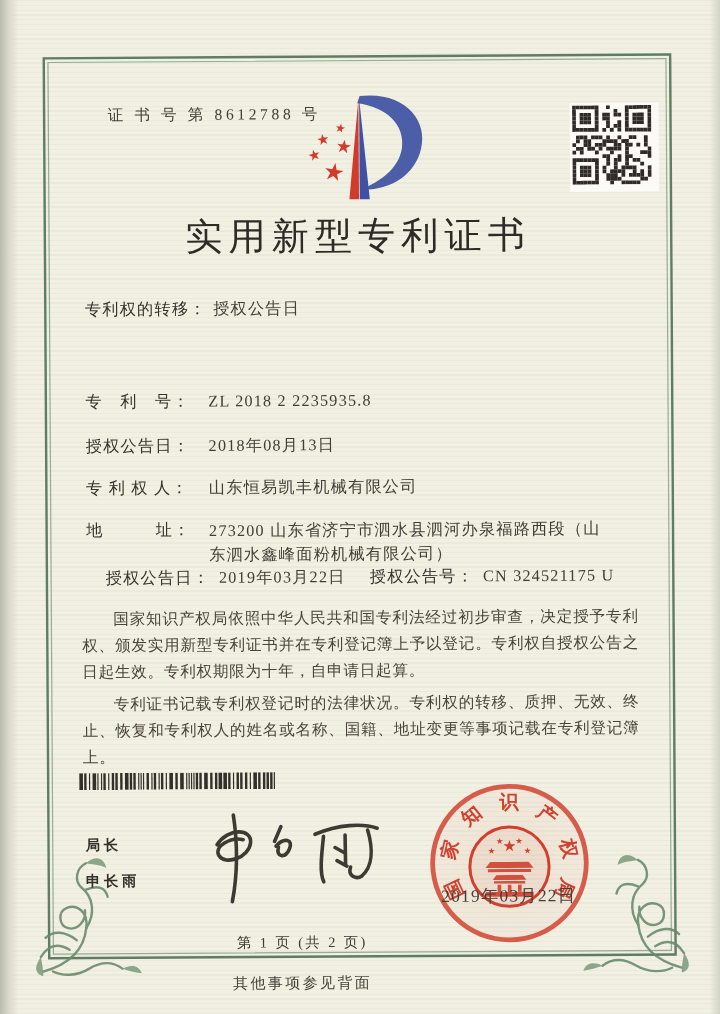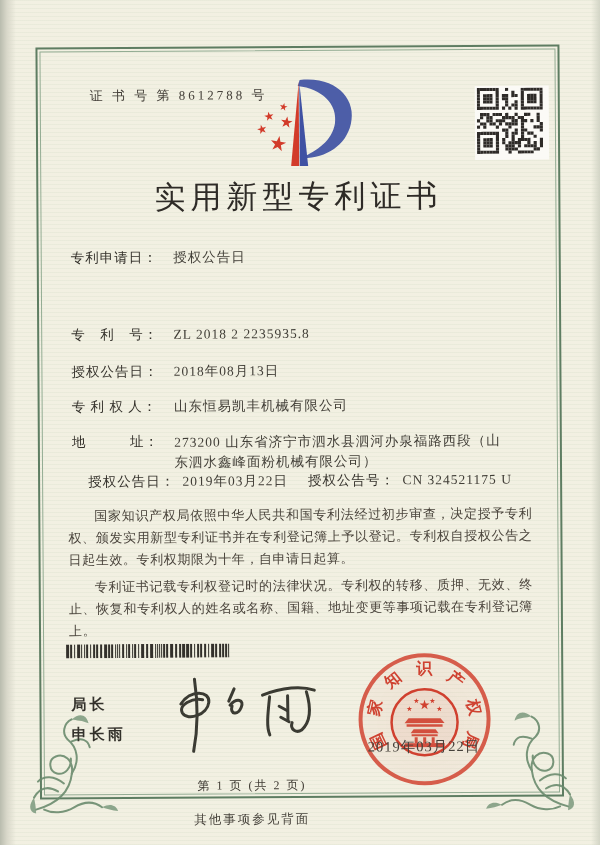--- a/index.html
+++ b/index.html
@@ -39,21 +39,21 @@
   .fvalue.wrap{display:inline-block;white-space:normal;width:336px;vertical-align:top;line-height:20px;}
   .grant{position:absolute;top:472px;font-size:13.5px;white-space:nowrap;}
   .grant .flabel{min-width:0;margin-right:2px;margin-left:16px;}
   #paras{position:absolute;left:68px;top:504px;width:464px;}
   #paras p{
     margin:0 0 5px 0;text-indent:2em;font-size:13px;line-height:22px;
     letter-spacing:.6px;color:#4a443c;text-align:justify;
   }
   .barcode{position:absolute;left:64px;top:643px;width:170px;height:14px;}
   .director{position:absolute;left:70px;top:688px;font-family:Liberation Sans, sans-serif;
-    font-size:15px;letter-spacing:3px;color:#33312b;font-weight:600;line-height:30px;}
+    font-size:12px;letter-spacing:3px;color:#33312b;font-weight:600;line-height:30px;}
   .signature{position:absolute;left:150px;top:668px;width:185px;height:90px;transform:rotate(-3deg);}
   
   .seal{position:absolute;left:357px;top:654px;width:132px;height:132px;}
   .seal-ring{
     position:absolute;inset:0;border-radius:50%;
     border:4px solid rgba(209,62,44,.82);
     background:radial-gradient(circle,rgba(216,80,60,.07),rgba(216,80,60,.03));
   }
   .seal-char{
     position:absolute;left:50%;top:50%;font-size:16px;font-weight:700;color:#cf4231;
@@ -348,21 +348,21 @@
           <rect x="42" y="60" width="3" height="3"></rect>
           <rect x="45" y="60" width="3" height="3"></rect>
           <rect x="48" y="60" width="3" height="3"></rect>
           <rect x="51" y="60" width="3" height="3"></rect>
         </svg>
     </div>
 
     <div class="title">实用新型专利证书</div>
 
     <div class="field" style="top:248px">
-      <span class="flabel">专利申请日：</span>
+      <span class="flabel">专利权的转移：</span>
       <span class="fvalue">授权公告日</span>
     </div>
     <div class="field" style="top:325px">
       <span class="flabel">专　利　号：</span>
       <span class="fvalue">ZL 2018 2 2235935.8</span>
     </div>
     <div class="field" style="top:362px">
       <span class="flabel">授权公告日：</span>
       <span class="fvalue">2018年08月13日</span>
     </div>

